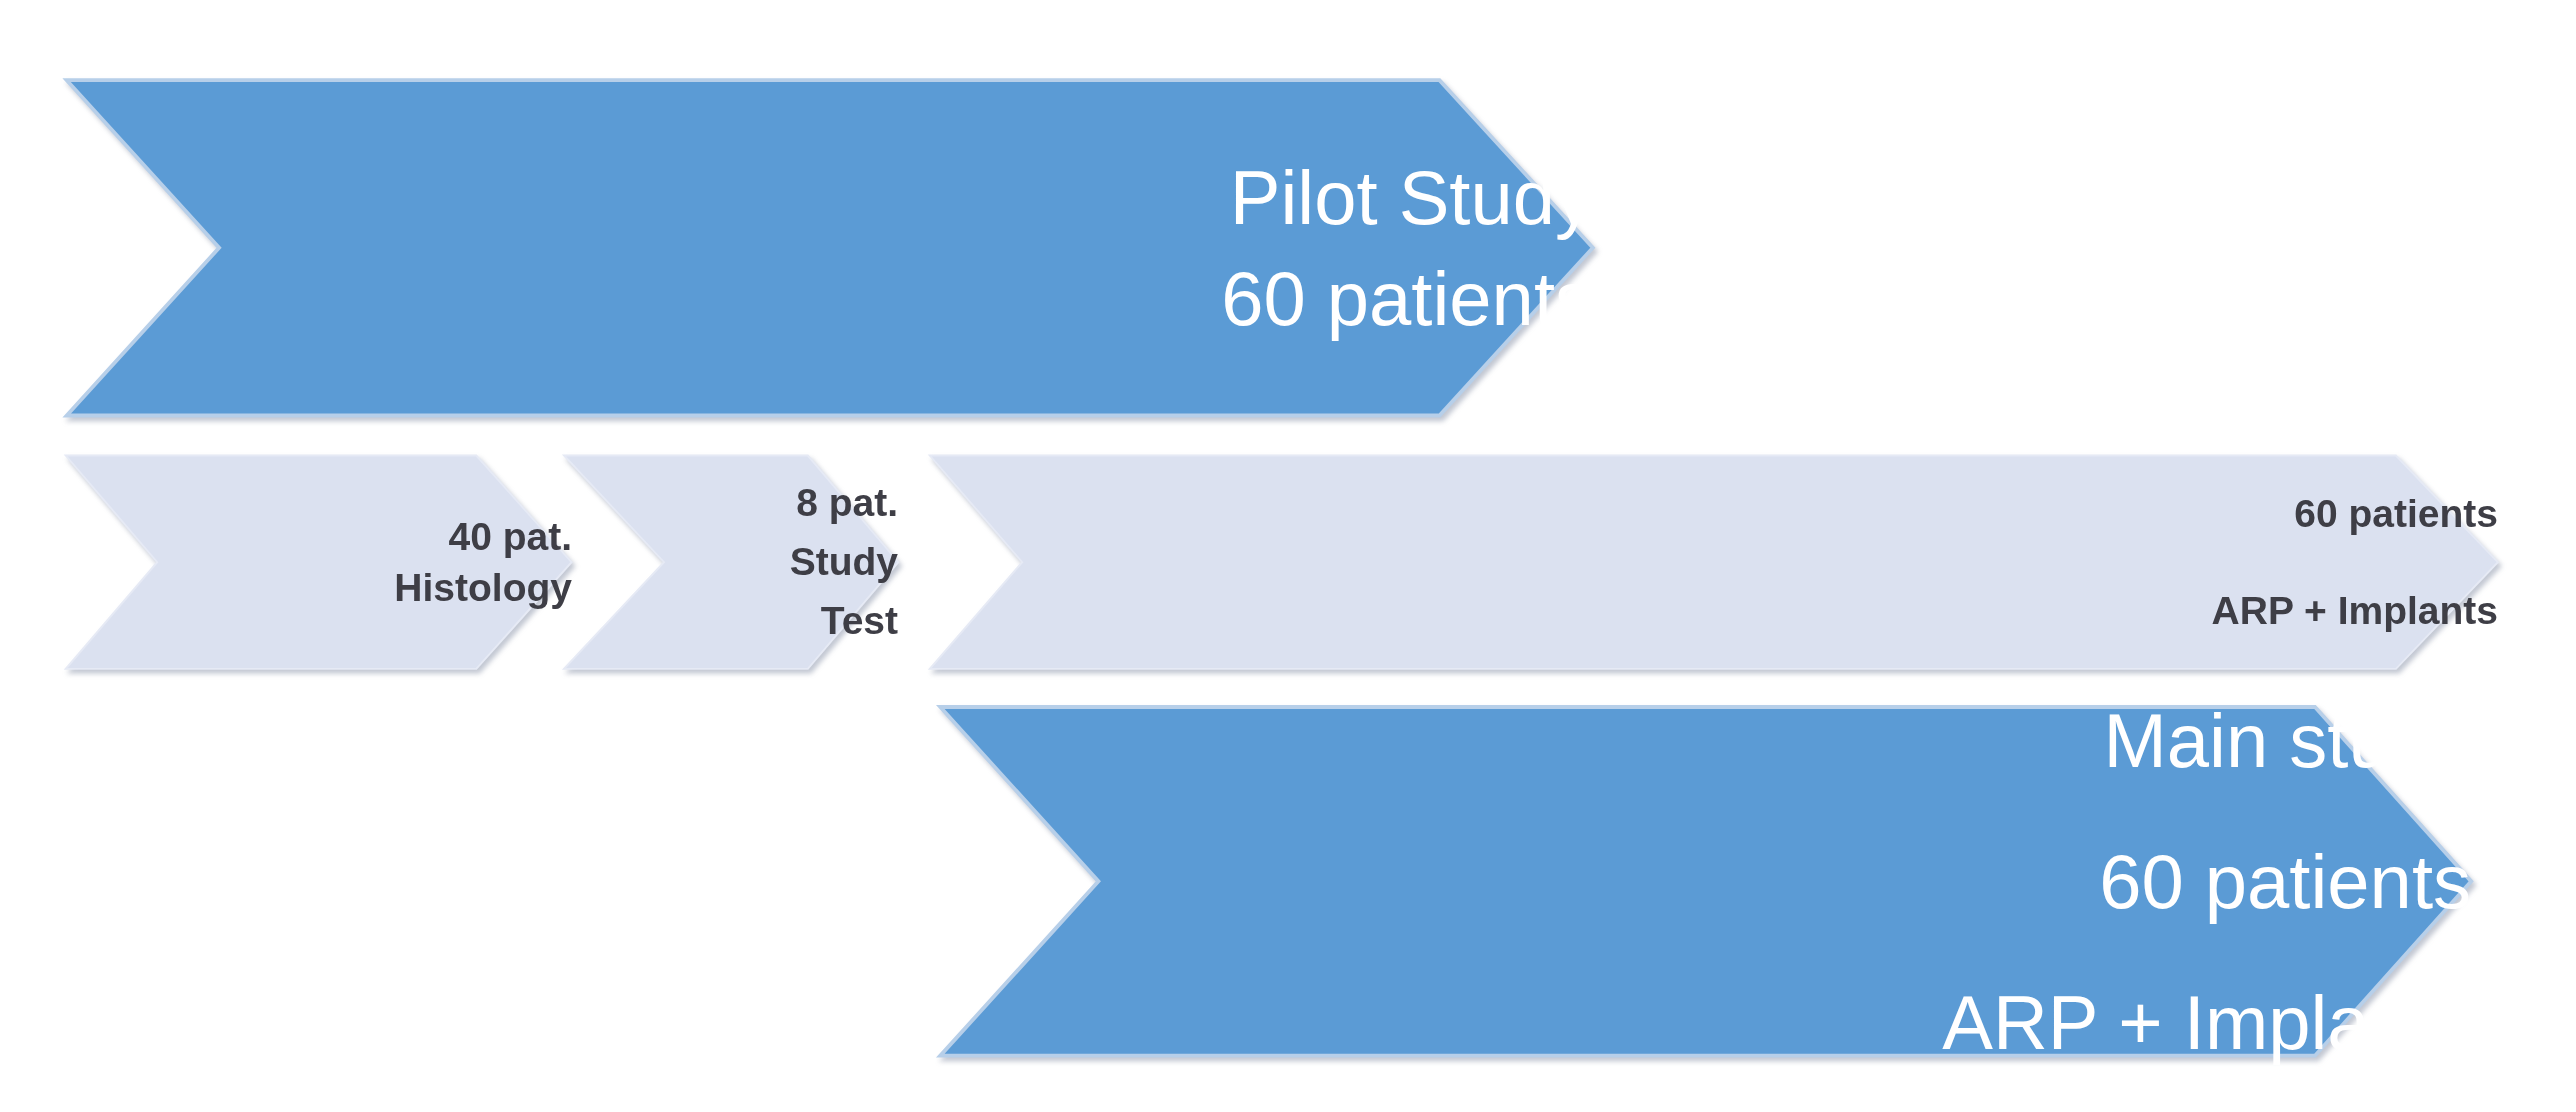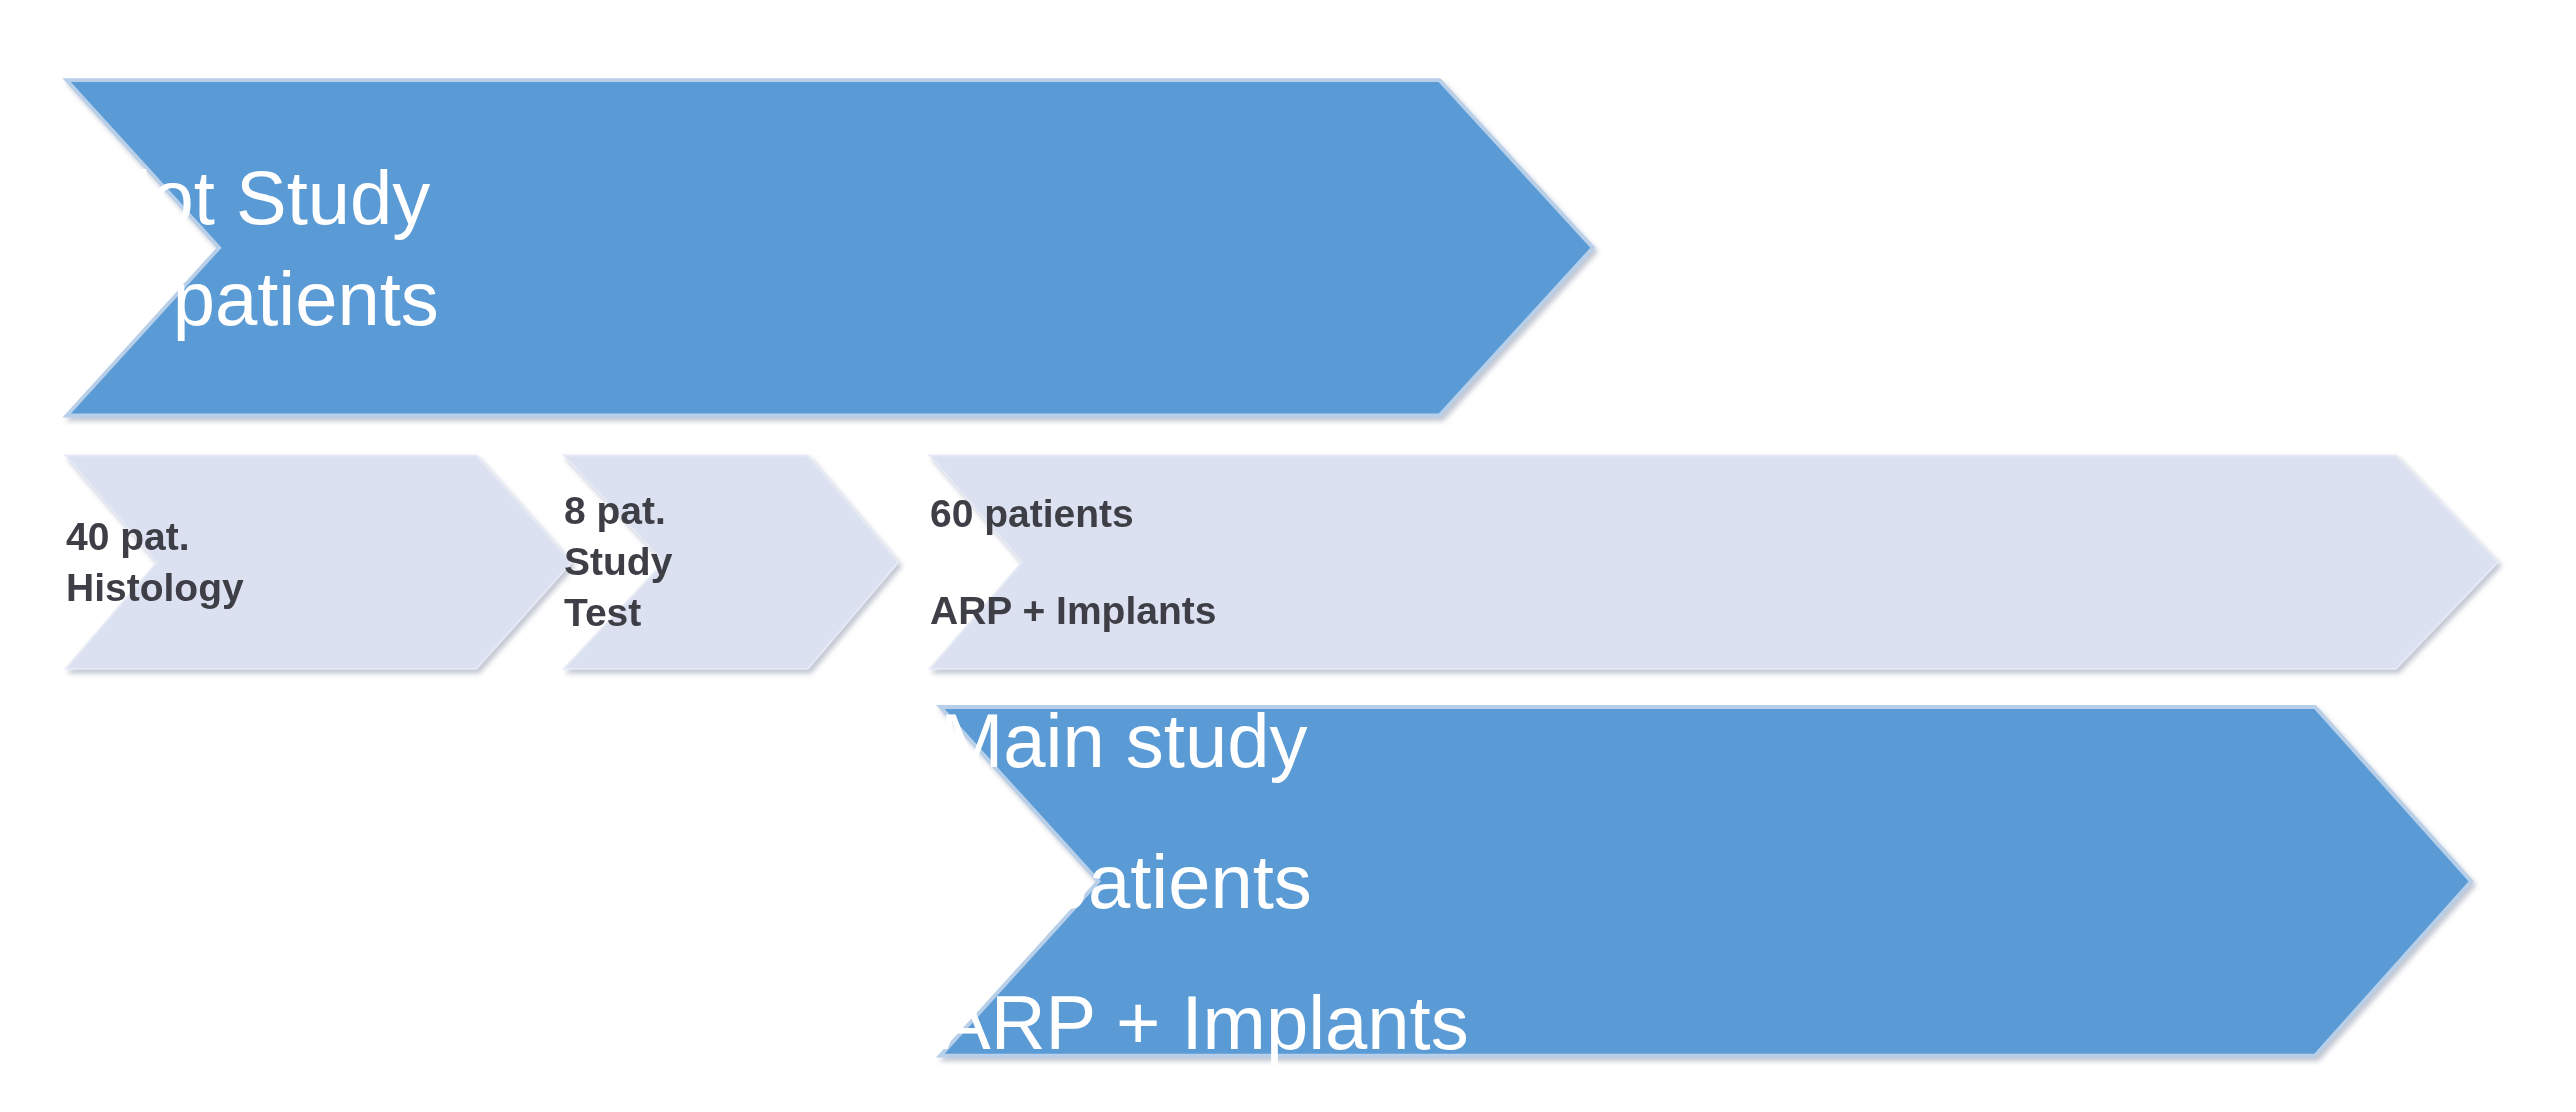--- a/index.html
+++ b/index.html
@@ -13,21 +13,21 @@
   }
   .canvas svg { position: absolute; left: 0; top: 0; }
   .arrow { filter: drop-shadow(3px 4px 3px rgba(80, 95, 125, 0.35)); }
   .arrow.blue  { stroke: #b7cfe9; stroke-width: 4; }
   .arrow.light { stroke: #e6eaf5; stroke-width: 2; }
   .label {
     position: absolute;
     display: flex;
     flex-direction: column;
     justify-content: center;
-    align-items: flex-start;
+    align-items: flex-end;
     text-align: center;
     pointer-events: none;
   }
   .label span { display: block; }
   .big {
     color: #ffffff;
     font-size: 76px;
     line-height: 101px;
     font-weight: 400;
   }
@@ -60,21 +60,21 @@
   <div class="label big" style="left:67px; top:80px; width:1526px; height:335px;">
     <span>Pilot Study</span>
     <span>60 patients</span>
   </div>
 
   <div class="label small" style="left:66px; top:455px; width:506px; height:213px;">
     <span>40 pat.</span>
     <span>Histology</span>
   </div>
 
-  <div class="label small" style="left:564px; top:455px; width:334px; height:213px;">
+  <div class="label small" style="left:564px; top:455px; width:334px; height:213px;gap:8px;">
     <span>8 pat.</span>
     <span>Study</span>
     <span>Test</span>
   </div>
 
   <div class="label small wide" style="left:930px; top:455px; width:1568px; height:213px;">
     <span>60 patients</span>
     <span>ARP + Implants</span>
   </div>
 

